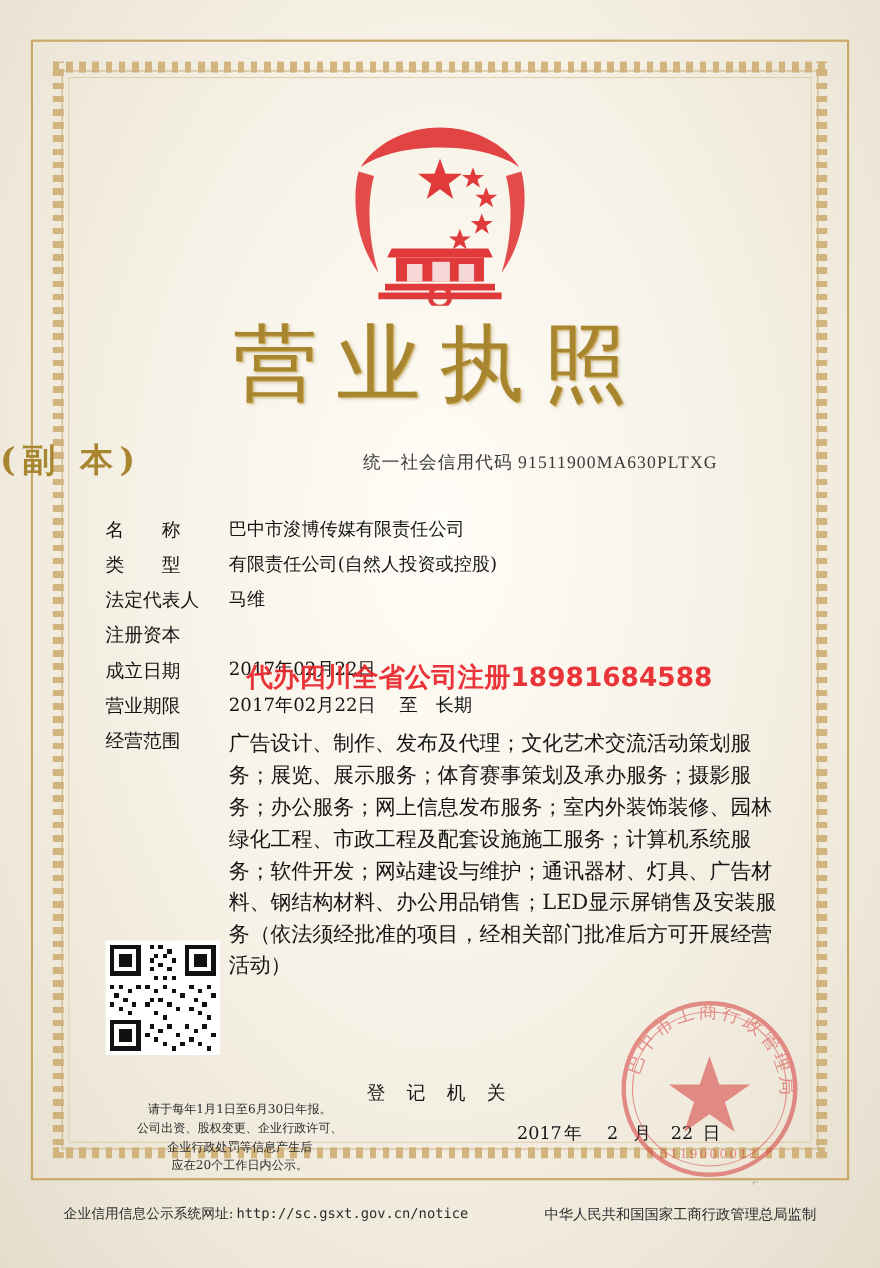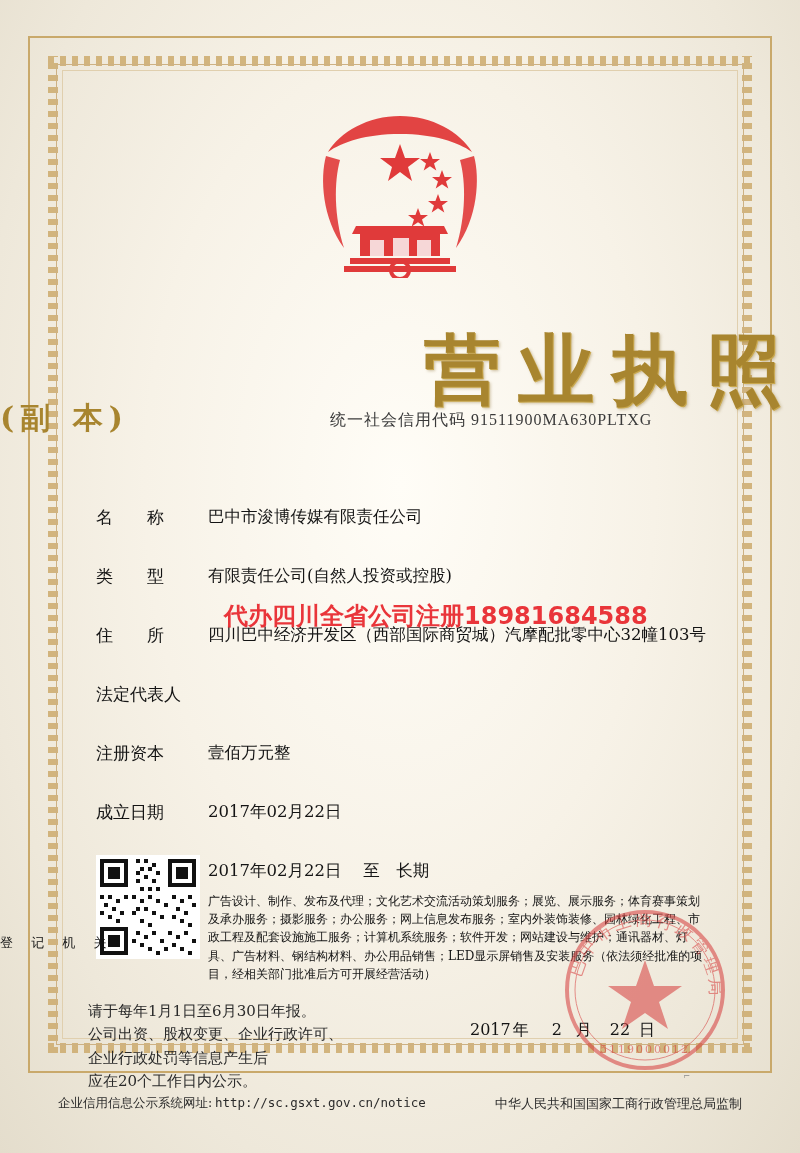--- a/index.html
+++ b/index.html
@@ -41,59 +41,58 @@
 
   
   .emblem{
     position:absolute;left:50%;top:108px;transform:translateX(-50%);
     width:180px;height:170px;
   }
   .emblem svg{display:block;}
 
   
   .title{
-    position:absolute;left:0;right:0;top:280px;text-align:right;
-    font-family:"DejaVu Serif", serif;
-    font-size:76px;letter-spacing:18px;font-weight:bold;
+    position:absolute;left:0;right:0;top:280px;text-align:center;
+    font-family:"DejaVu Serif", serif;
+    font-size:76px;letter-spacing:18px;font-weight:normal;
     color:#a8852f;
     text-shadow:1px 1px 0 #c9a84e, 2px 2px 3px rgba(120,90,20,.35);
-    margin-top:40px;
   }
   .subtitle{
     position:absolute;left:0;right:0;top:398px;text-align:left;
     font-family:"DejaVu Serif", serif;
     font-size:30px;letter-spacing:6px;color:#a8852f;font-weight:bold;
   }
   .credit-code{
     position:absolute;left:330px;top:410px;
     font-size:16px;color:#3a3a3a;letter-spacing:1px;
     font-family:Liberation Serif, serif;
     white-space:nowrap;
   }
 
   
   .fields{
     position:absolute;left:96px;top:470px;width:610px;
     color:#1d1d1d;
   }
-  .row{display:flex;align-items:flex-start;margin-bottom:9px;margin-top:36px;}
+  .row{display:flex;align-items:flex-start;margin-bottom:9px;}
   .row .label{
     width:112px;flex:0 0 112px;
     font-size:17px;letter-spacing:0px;
     font-family:"DejaVu Serif", serif;
     color:#141414;
     white-space:nowrap;
   }
   .row .val{
     font-size:16.5px;line-height:1.35;
     font-family:"DejaVu Serif", serif;
     color:#141414;
     flex:1;
   }
-  .row.scope .val{font-size:12px;line-height:1.52;}
+  .row.scope .val{font-size:19px;line-height:1.52;}
   .row.scope{margin-top:0;}
 
   
   .watermark-text{
     position:absolute;left:224px;top:600px;
     font-family:"DejaVu Sans", sans-serif;
     font-size:24px;font-weight:bold;color:#e8252b;
     letter-spacing:0px;white-space:nowrap;
     opacity:.92;
   }
@@ -101,28 +100,29 @@
   
   .qr{
     position:absolute;left:96px;top:855px;width:104px;height:104px;
     background:#fff;
   }
   .qr svg{display:block;}
 
   
   .footnote{
     position:absolute;left:88px;top:1000px;width:260px;
-    font-size:15px;line-height:1.55;color:#2a2a2a;
-    font-family:"DejaVu Serif", serif;
+    font-size:11px;line-height:1.55;color:#2a2a2a;
+    font-family:"DejaVu Serif", serif;
+    text-align:center;
   }
 
   
   .reg-auth{
-    position:absolute;left:0;right:0;top:934px;text-align:left;
-    font-size:13px;letter-spacing:7px;color:#141414;
+    position:absolute;left:0;right:0;top:982px;text-align:center;
+    font-size:17px;letter-spacing:7px;color:#141414;
     font-family:"DejaVu Serif", serif;
   }
   .reg-date{
     position:absolute;left:470px;top:1020px;
     font-size:16px;color:#141414;font-family:"DejaVu Serif", serif;
     white-space:nowrap;
   }
   .reg-date b{font-weight:normal;margin:0 6px 0 2px;}
   .reg-date .u{display:inline-block;min-width:34px;text-align:center;}
 
@@ -198,29 +198,25 @@
   <div class="fields">
     <div class="row">
       <div class="label">名　　称</div>
       <div class="val">巴中市浚博传媒有限责任公司</div>
     </div>
     <div class="row">
       <div class="label">类　　型</div>
       <div class="val">有限责任公司(自然人投资或控股)</div>
     </div>
     <div class="row">
-      <div class="label">住　　所</div>
-      <div class="val">四川巴中经济开发区（西部国际商贸城）汽摩配批零中心32幢103号</div>
-    </div>
-    <div class="row">
       <div class="label">法定代表人</div>
+      <div class="val">马维</div>
     </div>
     <div class="row">
       <div class="label">注册资本</div>
-      <div class="val">壹佰万元整</div>
     </div>
     <div class="row">
       <div class="label">成立日期</div>
       <div class="val">2017年02月22日</div>
     </div>
     <div class="row date-row">
       <div class="label">营业期限</div>
       <div class="val">2017年02月22日　 至　长期</div>
     </div>
     <div class="row scope">

